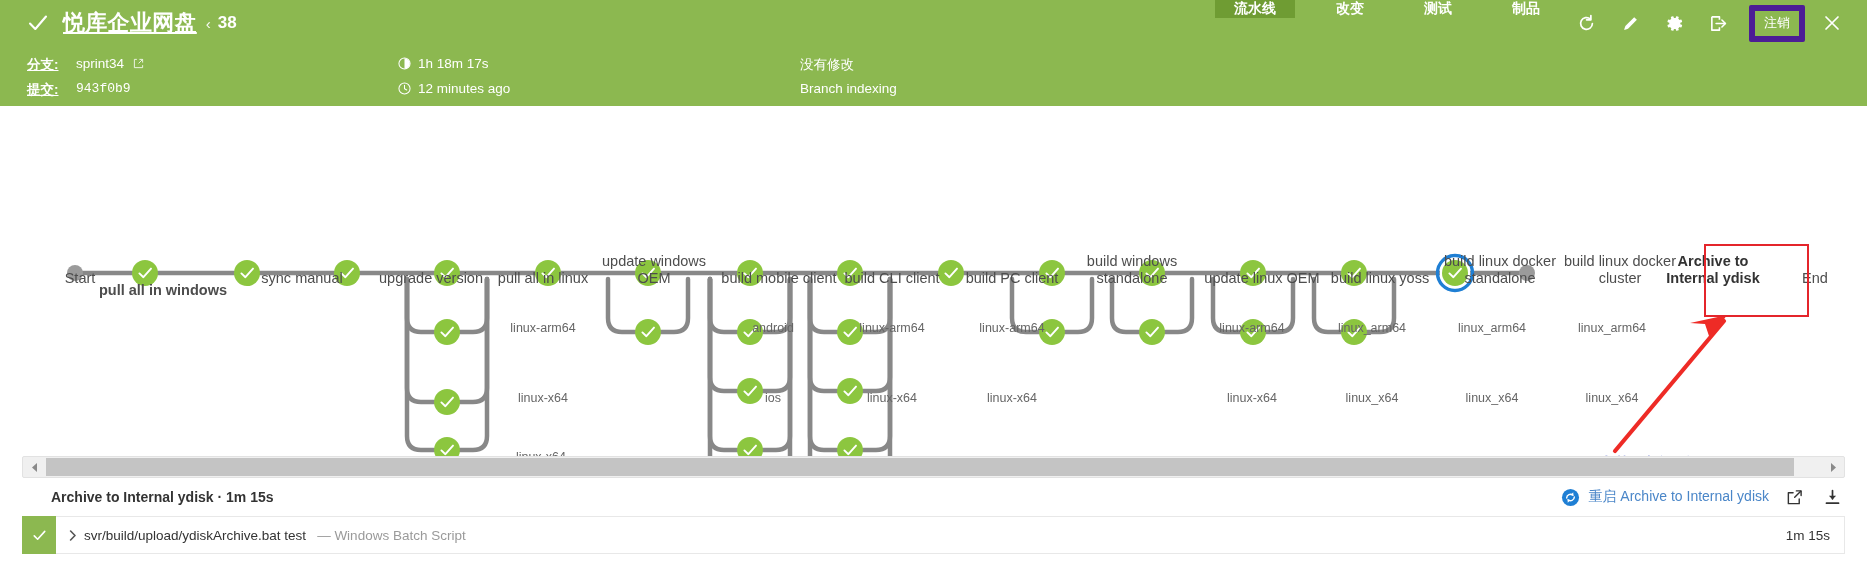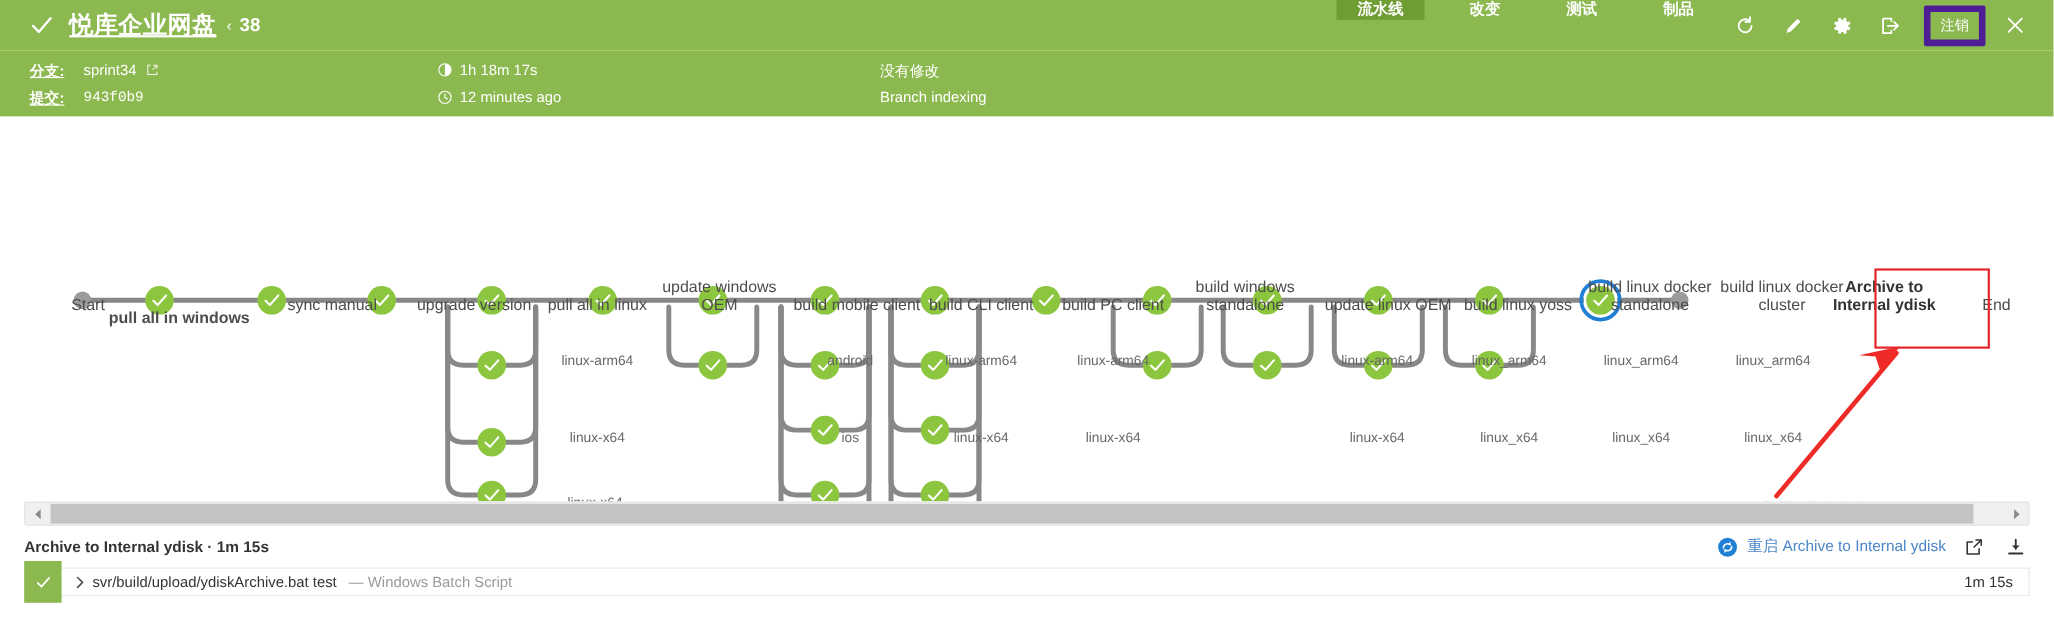--- a/index.html
+++ b/index.html
@@ -167,20 +167,21 @@
     position: relative;
     height: 38px;
     padding-left: 22px;
     display: flex; align-items: center;
   }
   .log-title {
     color: #333;
     font-size: 14px;
     font-weight: bold;
     white-space: nowrap;
+    margin-left: 29px;
   }
   .log-actions {
     position: absolute;
     right: 22px; top: 50%;
     transform: translateY(-50%);
     display: flex; align-items: center; gap: 0;
   }
   .restart-ico { margin-right: 8px; display: flex; cursor: pointer; }
   .restart-link {
     color: #4a86c8;
@@ -191,21 +192,21 @@
   .log-ico-btn {
     width: 26px; height: 24px;
     display: flex; align-items: center; justify-content: center;
     margin-left: 12px;
     cursor: pointer;
   }
 
   .log-row {
     position: relative;
     display: flex; align-items: center;
-    height: 26px;
+    height: 38px;
     margin: 0 22px 0 22px;
     width: 1823px;
     background: #fff;
     border: 1px solid #e8e8e8;
     border-left: none;
   }
   .log-row-status {
     width: 34px; height: 38px;
     background: #8cb850;
     display: flex; align-items: center; justify-content: center;

